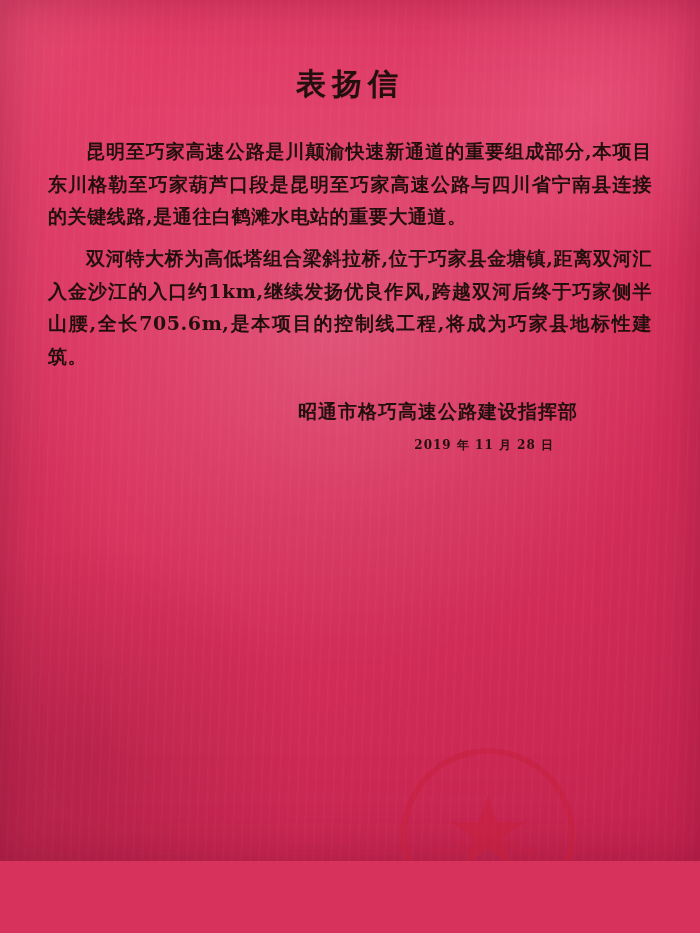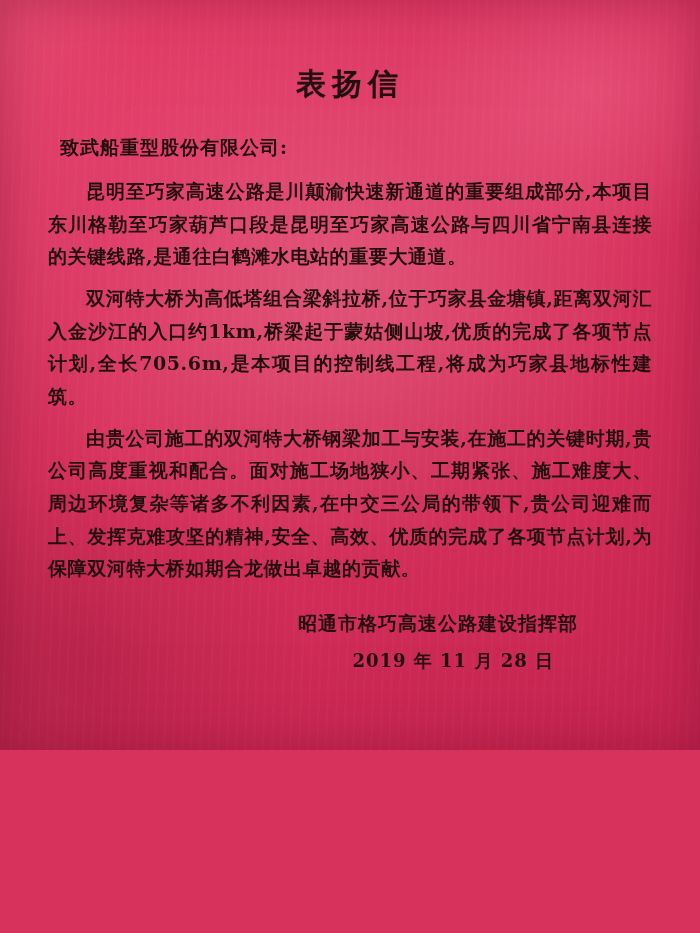--- a/index.html
+++ b/index.html
@@ -11,21 +11,21 @@
     height: 933px;
     overflow: hidden;
     font-family: "DejaVu Serif", "Liberation Serif", serif;
     background: #d6325c;
   }
 
   
   #page {
     position: relative;
     width: 700px;
-    height: 750px;
+    height: 861px;
     background:
       radial-gradient(ellipse 70% 55% at 48% 38%, rgba(255,255,255,0.16) 0%, rgba(255,255,255,0.05) 45%, rgba(255,255,255,0) 72%),
       radial-gradient(ellipse 40% 30% at 85% 12%, rgba(255,150,180,0.25) 0%, rgba(255,150,180,0) 70%),
       radial-gradient(ellipse 45% 35% at 12% 88%, rgba(120,10,40,0.22) 0%, rgba(120,10,40,0) 72%),
       linear-gradient(160deg, #e8426b 0%, #df3763 22%, #d9325d 48%, #d02c57 72%, #c62450 100%);
     overflow: hidden;
   }
   
   #page::before {
     content: "";
@@ -91,21 +91,21 @@
     padding-right: 74px;
   }
   .sig-org {
     font-size: 19px;
     font-weight: bold;
     letter-spacing: 1px;
     margin-bottom: 12px;
     color: #23100e;
   }
   .sig-date {
-    font-size: 18px;
+    font-size: 12px;
     font-weight: bold;
     letter-spacing: 1px;
     padding-right: 24px;
     color: #23100e;
   }
 
   
   #seal {
     position: absolute;
     left: 395px;
@@ -120,25 +120,23 @@
 </style>
 </head>
 <body>
 
 <div id="page">
 
   <div class="content">
 
     <div id="doc-title">表扬信</div>
 
-    <div class="salutation">致武船重型股份有限公司:</div>
 
     <p class="para">昆明至巧家高速公路是川颠渝快速新通道的重要组成部分,本项目东川格勒至巧家葫芦口段是昆明至巧家高速公路与四川省宁南县连接的关键线路,是通往白鹤滩水电站的重要大通道。</p>
-    <p class="para">双河特大桥为高低塔组合梁斜拉桥,位于巧家县金塘镇,距离双河汇入金沙江的入口约1km,桥梁起于蒙姑侧山坡,优质的完成了各项节点计划,全长705.6m,是本项目的控制线工程,将成为巧家县地标性建筑。</p>
-    <p class="para">由贵公司施工的双河特大桥钢梁加工与安装,在施工的关键时期,贵公司高度重视和配合。面对施工场地狭小、工期紧张、施工难度大、周边环境复杂等诸多不利因素,在中交三公局的带领下,贵公司迎难而上、发挥克难攻坚的精神,安全、高效、优质的完成了各项节点计划,为保障双河特大桥如期合龙做出卓越的贡献。</p>
+    <p class="para">双河特大桥为高低塔组合梁斜拉桥,位于巧家县金塘镇,距离双河汇入金沙江的入口约1km,继续发扬优良作风,跨越双河后终于巧家侧半山腰,全长705.6m,是本项目的控制线工程,将成为巧家县地标性建筑。</p>
 
     <div class="signature-block">
       <div class="sig-org">昭通市格巧高速公路建设指挥部</div>
       <div class="sig-date">2019 年 11 月 28 日</div>
     </div>
 
   </div>
 
   <div id="seal">
     <svg width="186" height="186" viewBox="0 0 186 186" xmlns="http://www.w3.org/2000/svg">

